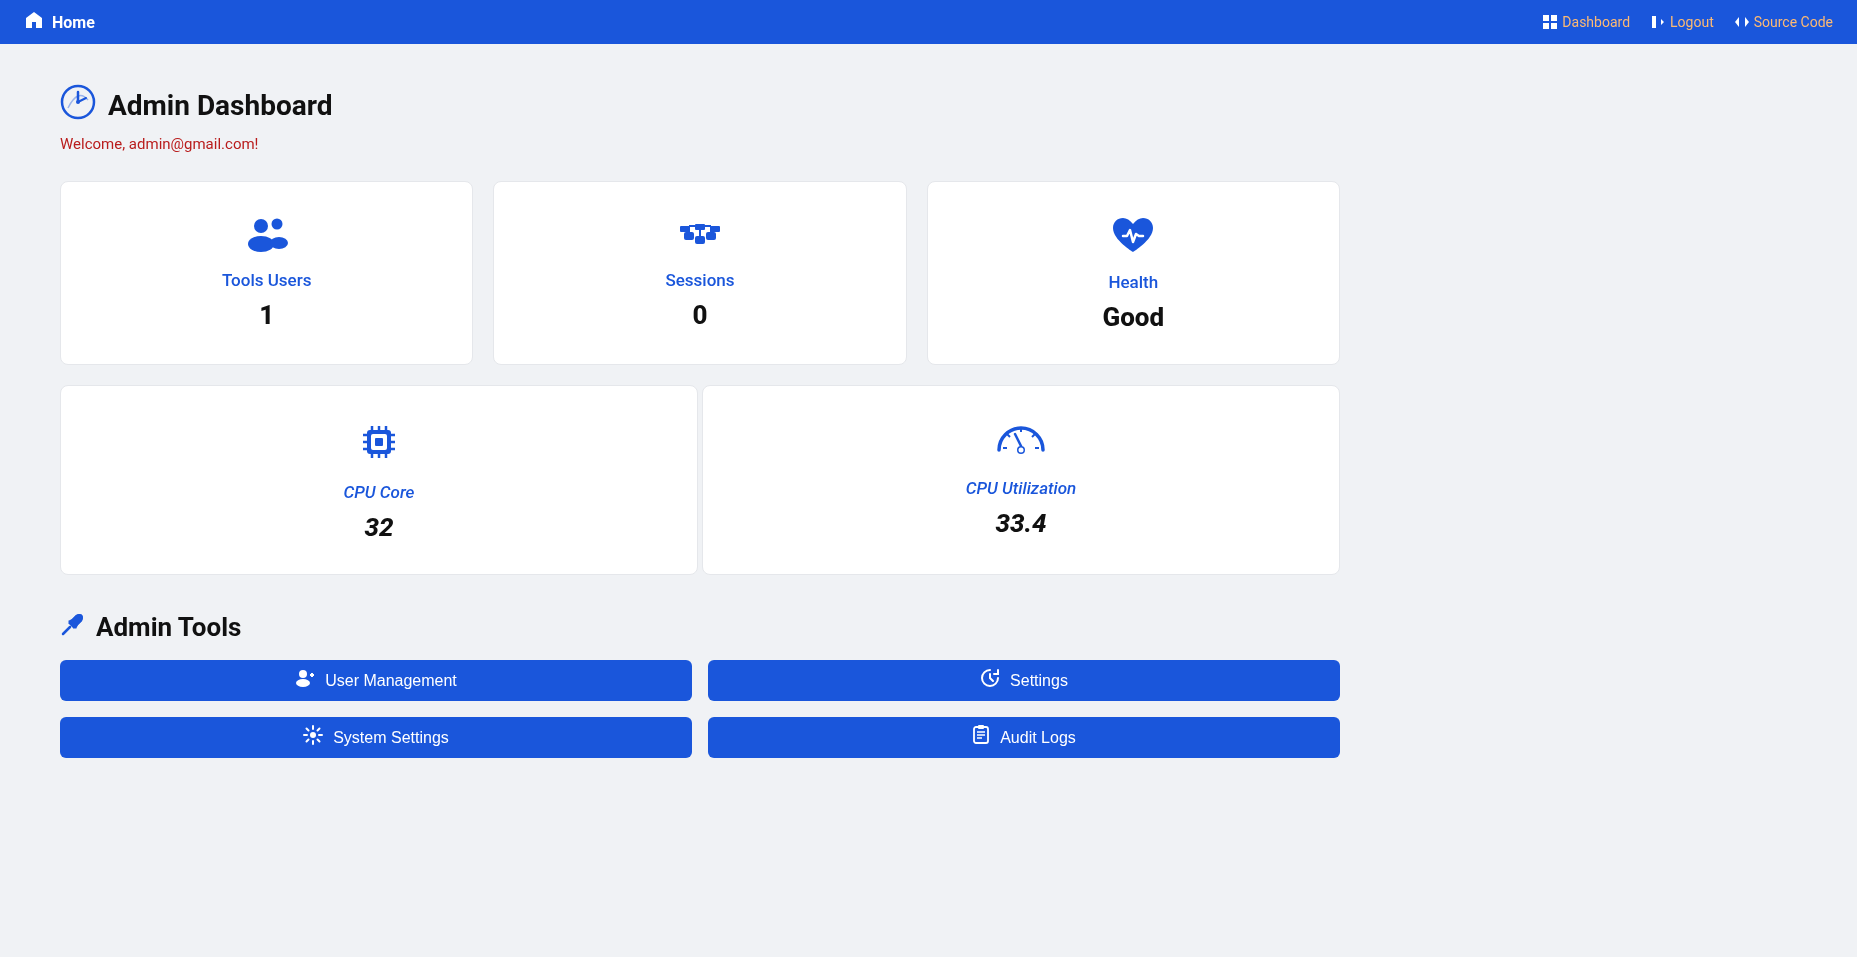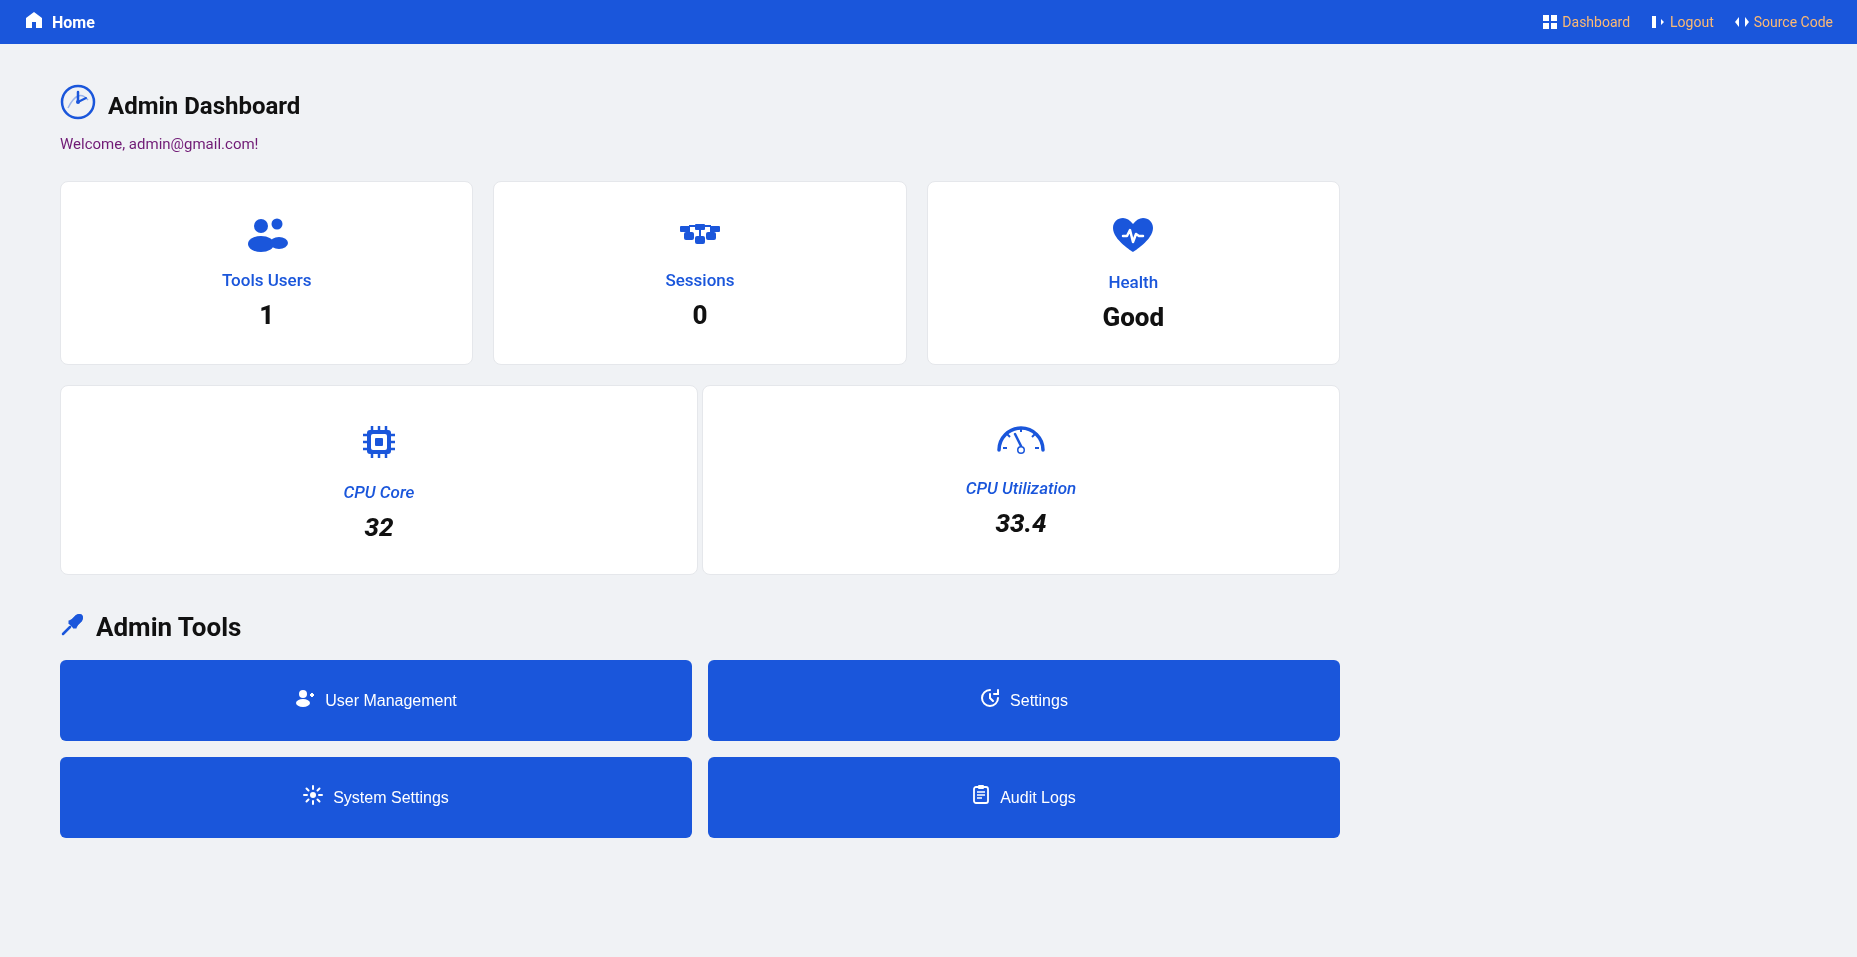--- a/index.html
+++ b/index.html
@@ -48,26 +48,26 @@
       max-width: 1400px;
     }
 
     .page-header {
       display: flex;
       align-items: center;
       gap: 12px;
       margin-bottom: 8px;
     }
     .page-title {
-      font-size: 24px;
+      font-size: 28px;
       font-weight: 700;
       color: #111;
     }
     .welcome-text {
-      color: #701a75;
+      color: #b91c1c;
       font-size: 15px;
       margin-bottom: 28px;
     }
 
     
     .stats-grid-top {
       display: grid;
       grid-template-columns: 1fr 1fr 1fr;
       gap: 20px;
       margin-bottom: 20px;
@@ -121,21 +121,21 @@
     .tools-grid {
       display: grid;
       grid-template-columns: 1fr 1fr;
       gap: 16px;
     }
     .tool-btn {
       background: #1a56db;
       color: #fff;
       border: none;
       border-radius: 6px;
-      padding: 28px 20px;
+      padding: 8px 20px;
       font-size: 16px;
       font-weight: 500;
       cursor: pointer;
       display: flex;
       align-items: center;
       justify-content: center;
       gap: 10px;
       transition: background 0.15s;
     }
     .tool-icon {

